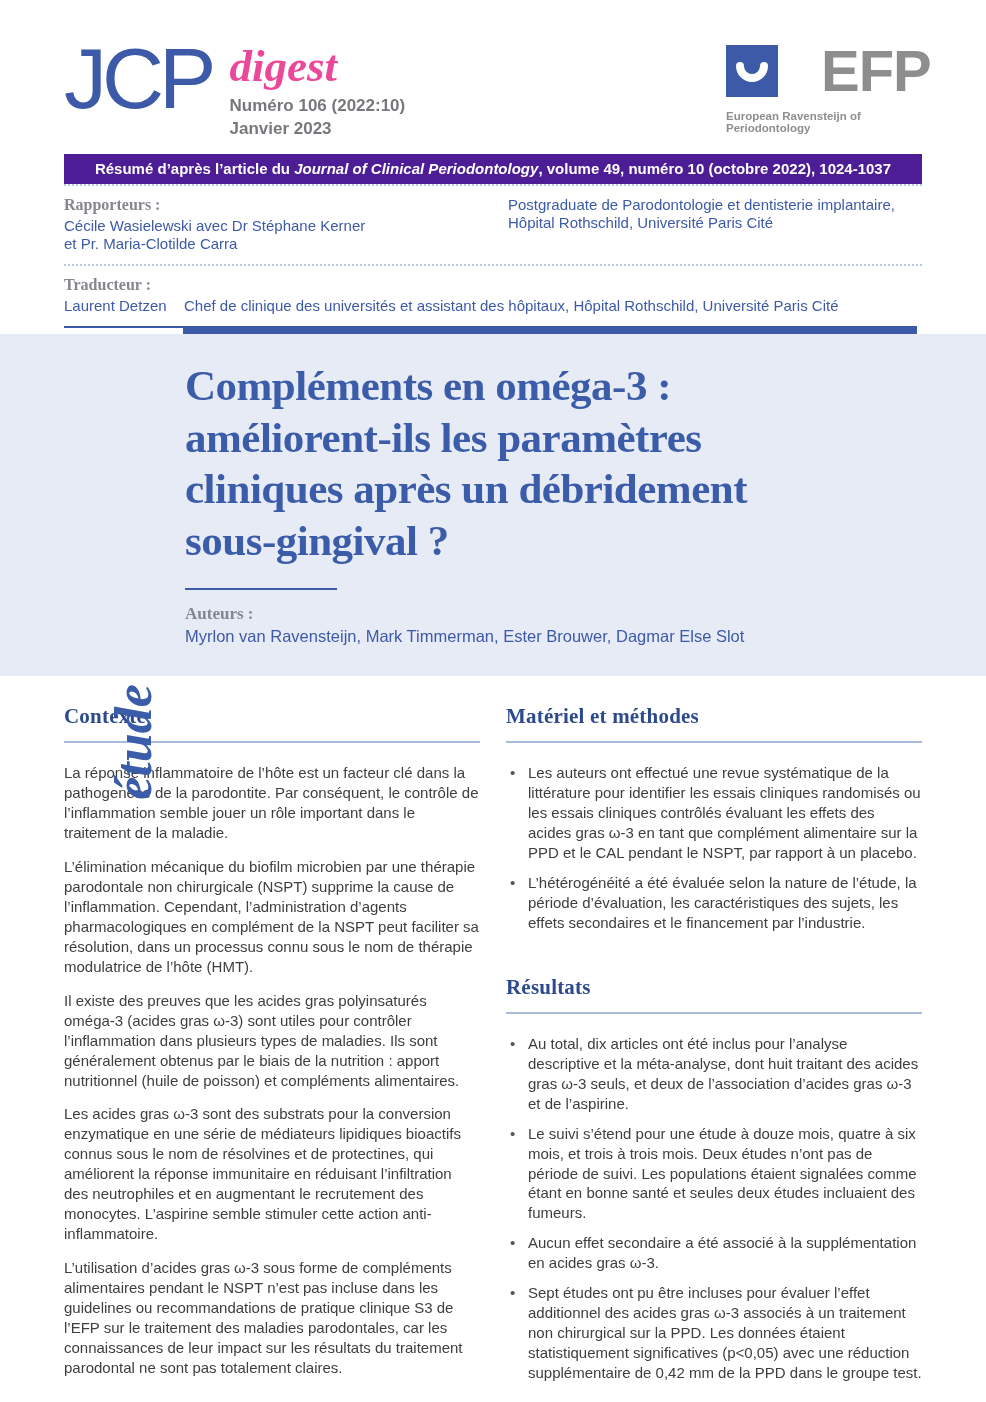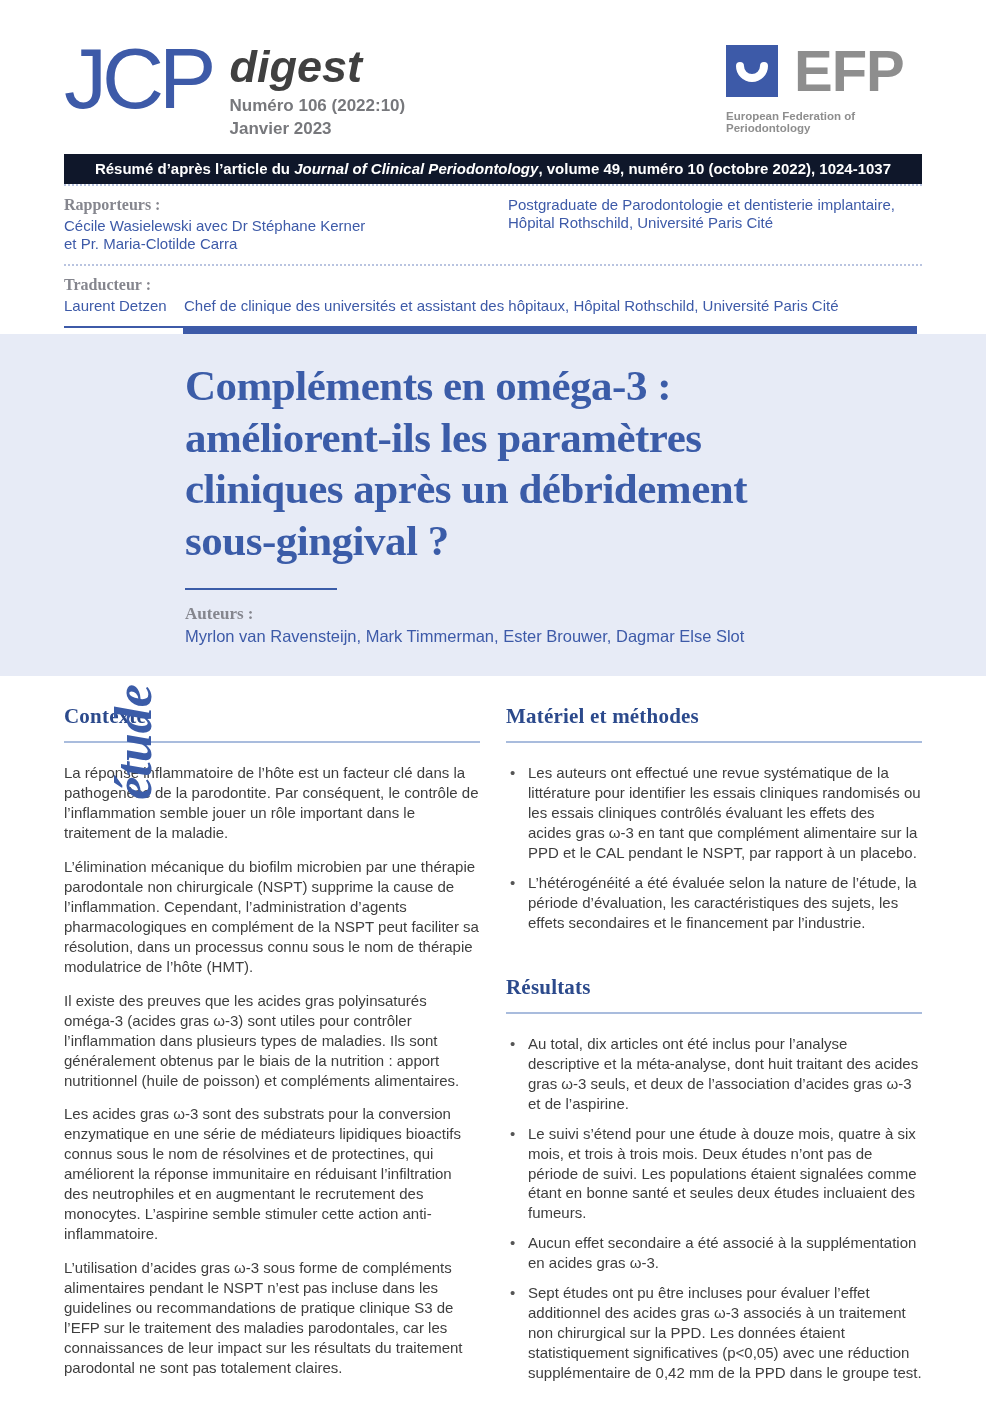--- a/index.html
+++ b/index.html
@@ -15,42 +15,42 @@
   .pre { white-space:pre-line; }
 
   
   .header { padding:38px 64px 0 64px; display:flex; align-items:flex-start; }
   .jcp-word {
     font-family:"Liberation Sans", sans-serif; font-weight:normal;
     font-size:86px; line-height:0.95; color:#3d5aa8; letter-spacing:-5px;
   }
   .digest-block { margin-left:18px; padding-top:6px; }
   .digest-word {
-    font-family:Liberation Sans, sans-serif; font-style:italic; font-weight:bold;
-    font-size:45px; line-height:1; color:#404040;
+    font-family:Liberation Serif, serif; font-style:italic; font-weight:bold;
+    font-size:45px; line-height:1; color:#ec4899;
   }
   .issue-line, .date-line {
     font-size:17px; font-weight:bold; color:#77787c; line-height:1.25; margin-top:2px;
   }
   .issue-line { margin-top:6px; }
   .efp-logo { margin-left:auto; padding-top:4px; width:196px; }
-  .efp-top { display:flex; align-items:center; }
+  .efp-top { display:flex; align-items:center;gap:27px; }
   .efp-square {
     width:52px; height:52px; background:#3d5aa8; display:flex;
     align-items:center; justify-content:center; flex:0 0 auto;
   }
   .efp-acronym {
     font-size:58px; font-weight:bold; color:#8e8e8e; margin-left:16px;
     letter-spacing:-1px; line-height:1;
   }
   .efp-caption { font-size:11.5px; font-weight:bold; color:#8e8e8e; margin-top:10px; }
 
   
   .banner {
-    margin:14px 64px 0 64px; background:#0f172a; color:#ffffff;
+    margin:14px 64px 0 64px; background:#4c1d95; color:#ffffff;
     text-align:center; font-size:15px; font-weight:bold; padding:6px 10px 7px;
   }
   .banner .journal { font-style:italic; }
   .editor-line {
     margin:8px 64px 0; text-align:center; color:#3d5aa8;
     font-size:15px; padding:2px 0 8px;
   }
   .dotted { margin:0 64px; border-top:2px dotted #b9c4e0; }
   .credits { margin:10px 64px 0; display:grid; grid-template-columns:1fr 1fr; column-gap:30px; padding-bottom:10px; }
   .credit-label {
@@ -114,21 +114,21 @@
     </div>
     <div class="efp-logo">
       <div class="efp-top">
         <div class="efp-square">
           <svg width="52" height="52" viewBox="0 0 52 52">
             <path d="M14 21 a 12 12 0 0 0 24 0" stroke="#ffffff" stroke-width="8" fill="none" stroke-linecap="round"></path>
           </svg>
         </div>
         <div class="efp-acronym">EFP</div>
       </div>
-      <div class="efp-caption">European Federation of Periodontology</div>
+      <div class="efp-caption">European Ravensteijn of Periodontology</div>
     </div>
   </div>
 
   <div class="banner">
     <span>Résumé d’après l’article du </span><span class="journal">Journal of Clinical Periodontology</span><span>, volume 49, numéro 10 (octobre 2022), 1024-1037</span>
   </div>
 
   <div class="dotted"></div>
 
   <div class="credits">

